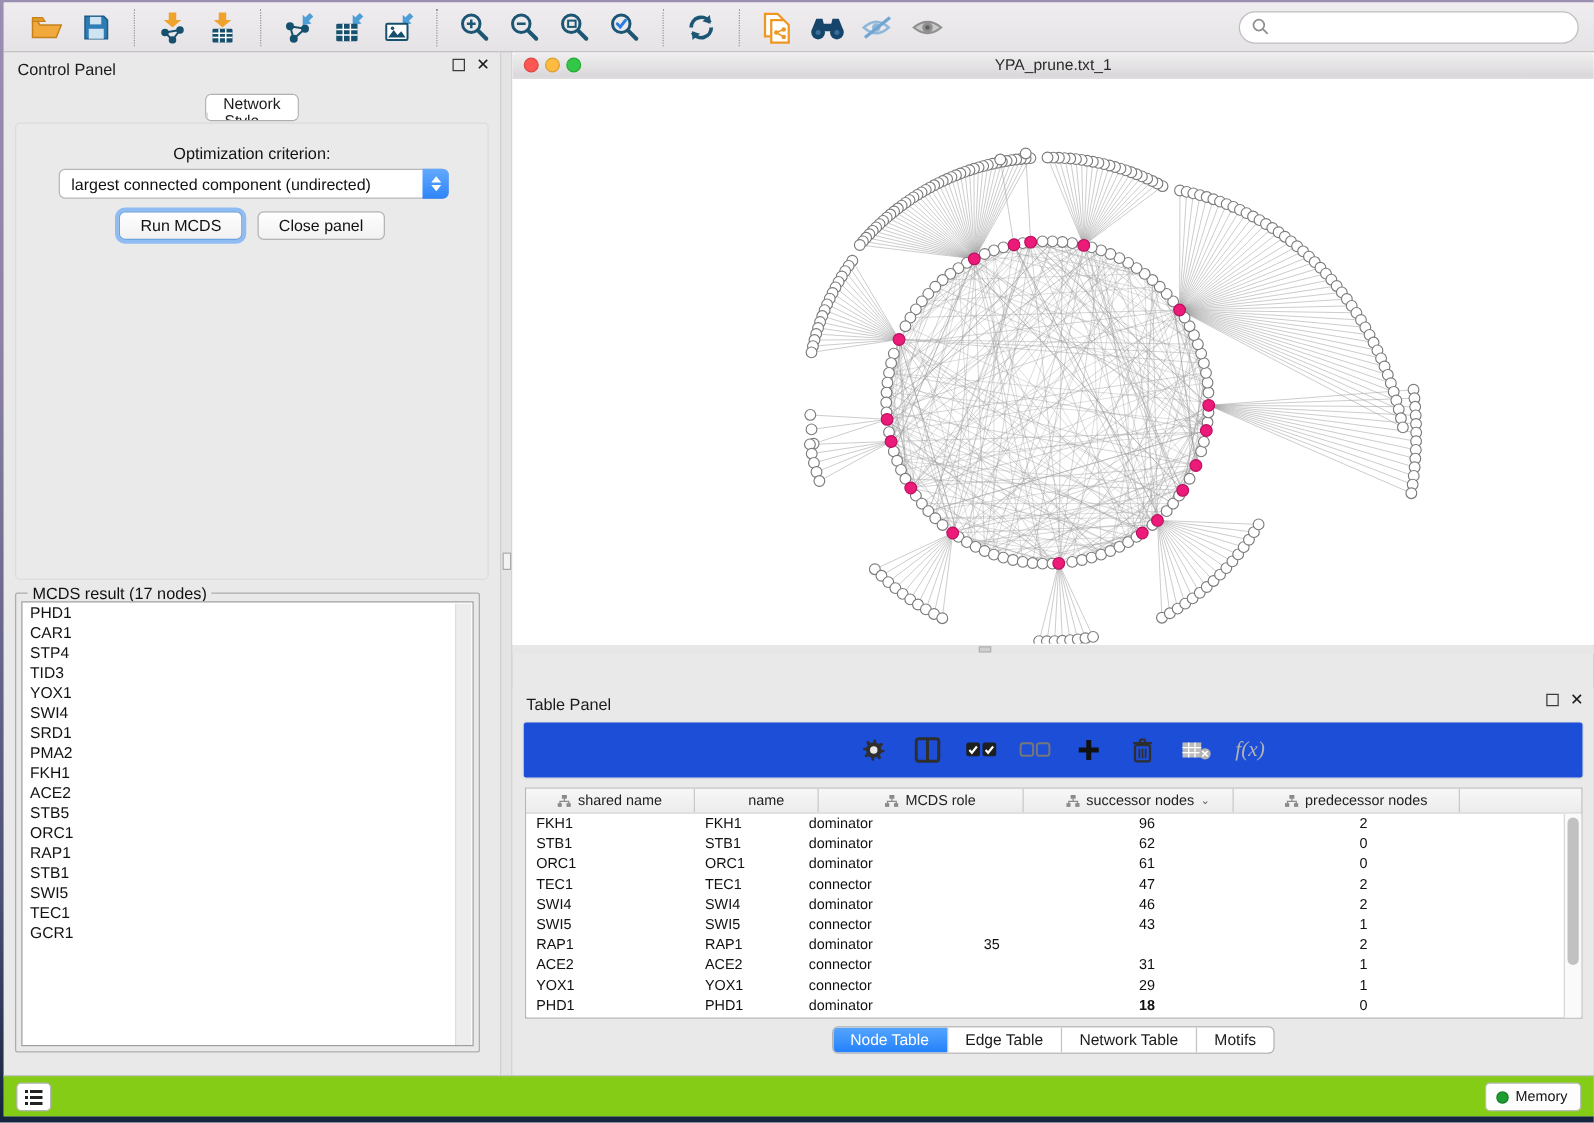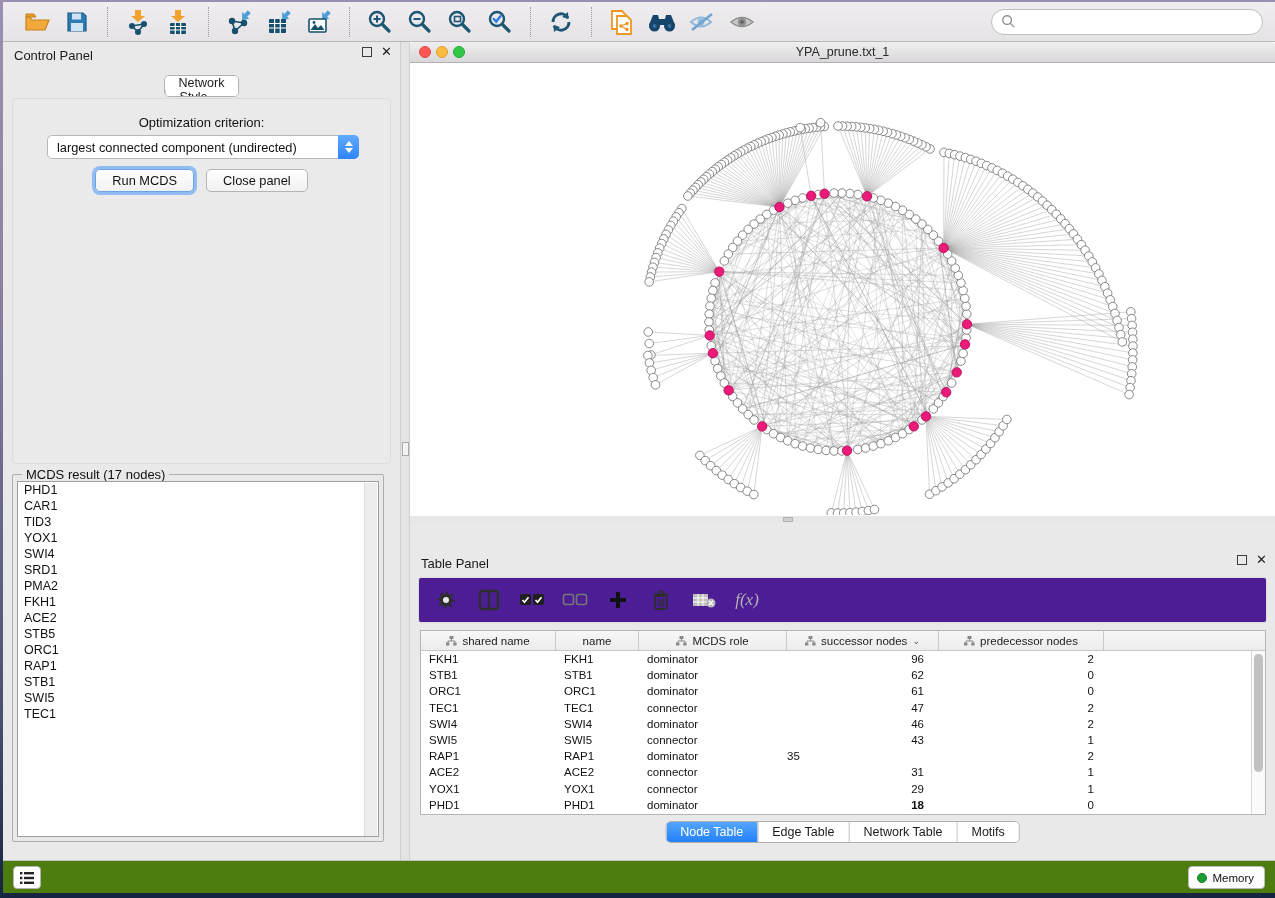--- a/index.html
+++ b/index.html
@@ -89,46 +89,46 @@
   .tl { position:absolute; top:4px; width:12px; height:12px; border-radius:50%; }
   #tl-red    { left:9px;  background:#fc5753; border:1px solid #df4744; }
   #tl-yellow { left:26px; background:#fdbc40; border:1px solid #de9f34; }
   #tl-green  { left:43px; background:#33c748; border:1px solid #27aa35; }
   #net-title { text-align:center; font-size:12.5px; color:#2a2a2a; line-height:20px; }
   #net-canvas { position:relative; width:865px; height:452px; background:#fff; overflow:hidden; }
 
   
   #table-panel { position:absolute; left:407px; top:521px; width:865px; height:339px; background:#e9e9e9;margin-top:27px; }
   #tp-toolbar { position:absolute; left:8px; top:27px; width:849px; height:46px;
-    background:#4c1d95; border:1px solid #dedede; border-radius:3px;
-    display:flex; align-items:center; gap:17px; padding-left:14px; }
+    background:#1d4ed8; border:1px solid #dedede; border-radius:3px;
+    display:flex; align-items:center; gap:17px; padding-left:14px;justify-content:center; }
   .tp-icon { display:flex; align-items:center; justify-content:center; width:26px; height:26px; }
   .fx-text { font-family:"Liberation Serif","DejaVu Serif",serif; font-style:italic;
     font-size:17px; color:#b3b3b3; }
 
   #node-table { position:absolute; left:10px; top:80px; width:846px; height:185px;
     background:#fff; border:1px solid #b5b5b5; }
   #nt-header { display:flex; height:20px; background:linear-gradient(#f7f7f7,#ececec);
-    border-bottom:1px solid #c9c9c9; }
+    border-bottom:1px solid #c9c9c9;gap:16px; }
   .nt-hcell { display:flex; align-items:center; justify-content:center; gap:5px;
     font-size:11.5px; color:#222; border-right:1px solid #c9c9c9; overflow:hidden; }
   .nt-rows { position:relative; }
   .nt-row { display:flex; height:16.2px; background:#fff; }
   .nt-cell { font-size:11.5px; color:#111; line-height:16px; white-space:nowrap; overflow:hidden; }
   .sort-chev { font-size:9px; color:#555; }
   #nt-scroll { position:absolute; right:0; top:20px; width:14px; height:163px;
     background:#fafafa; border-left:1px solid #d8d8d8; }
   #nt-thumb { position:absolute; left:2px; top:3px; width:9px; height:118px;
     background:#c1c1c1; border-radius:5px; }
 
   #tp-tabs { position:absolute; left:50%; transform:translateX(-50%); top:271px; }
 
   
   #status-bar { position:absolute; left:0; top:858px; width:1272px; height:33px;
-    background:#4d7c0f; border-top:1px solid #c3c3c3; }
+    background:#84cc16; border-top:1px solid #c3c3c3; }
   #menu-btn { position:absolute; left:10px; top:5px; width:28px; height:23px; background:#fff;
     border:1px solid #b5b5b5; border-radius:4px; display:flex; align-items:center; justify-content:center; }
   #memory-btn { position:absolute; right:10px; top:5px; height:23px; padding:0 10px 0 8px;
     background:#fdfdfd; border:1px solid #bbb; border-radius:4px;
     display:flex; align-items:center; gap:5px; font-size:11.5px; color:#111; }
   #mem-dot { width:10px; height:10px; border-radius:50%; background:#1d9e31; border:1px solid #157a24; }
 </style>
 </head>
 <body>
 
@@ -319,33 +319,35 @@
         <div class="mac-btn focused">Run MCDS</div>
         <div class="mac-btn">Close panel</div>
       </div>
     </div>
     <div id="mcds-group">
       <span id="mcds-legend">MCDS result (17 nodes)</span>
       <div id="mcds-list">
         <div id="mcds-items">
             <div class="mcds-item">PHD1</div>
             <div class="mcds-item">CAR1</div>
+            <div class="mcds-item">STP4</div>
             <div class="mcds-item">TID3</div>
             <div class="mcds-item">YOX1</div>
             <div class="mcds-item">SWI4</div>
             <div class="mcds-item">SRD1</div>
             <div class="mcds-item">PMA2</div>
             <div class="mcds-item">FKH1</div>
             <div class="mcds-item">ACE2</div>
             <div class="mcds-item">STB5</div>
             <div class="mcds-item">ORC1</div>
             <div class="mcds-item">RAP1</div>
             <div class="mcds-item">STB1</div>
             <div class="mcds-item">SWI5</div>
             <div class="mcds-item">TEC1</div>
+            <div class="mcds-item">GCR1</div>
           </div>
         <div id="mcds-scroll"></div>
       </div>
     </div>
   </div>
 
   <div id="v-splitter">
       <div id="v-handle"></div>
     </div>
 

